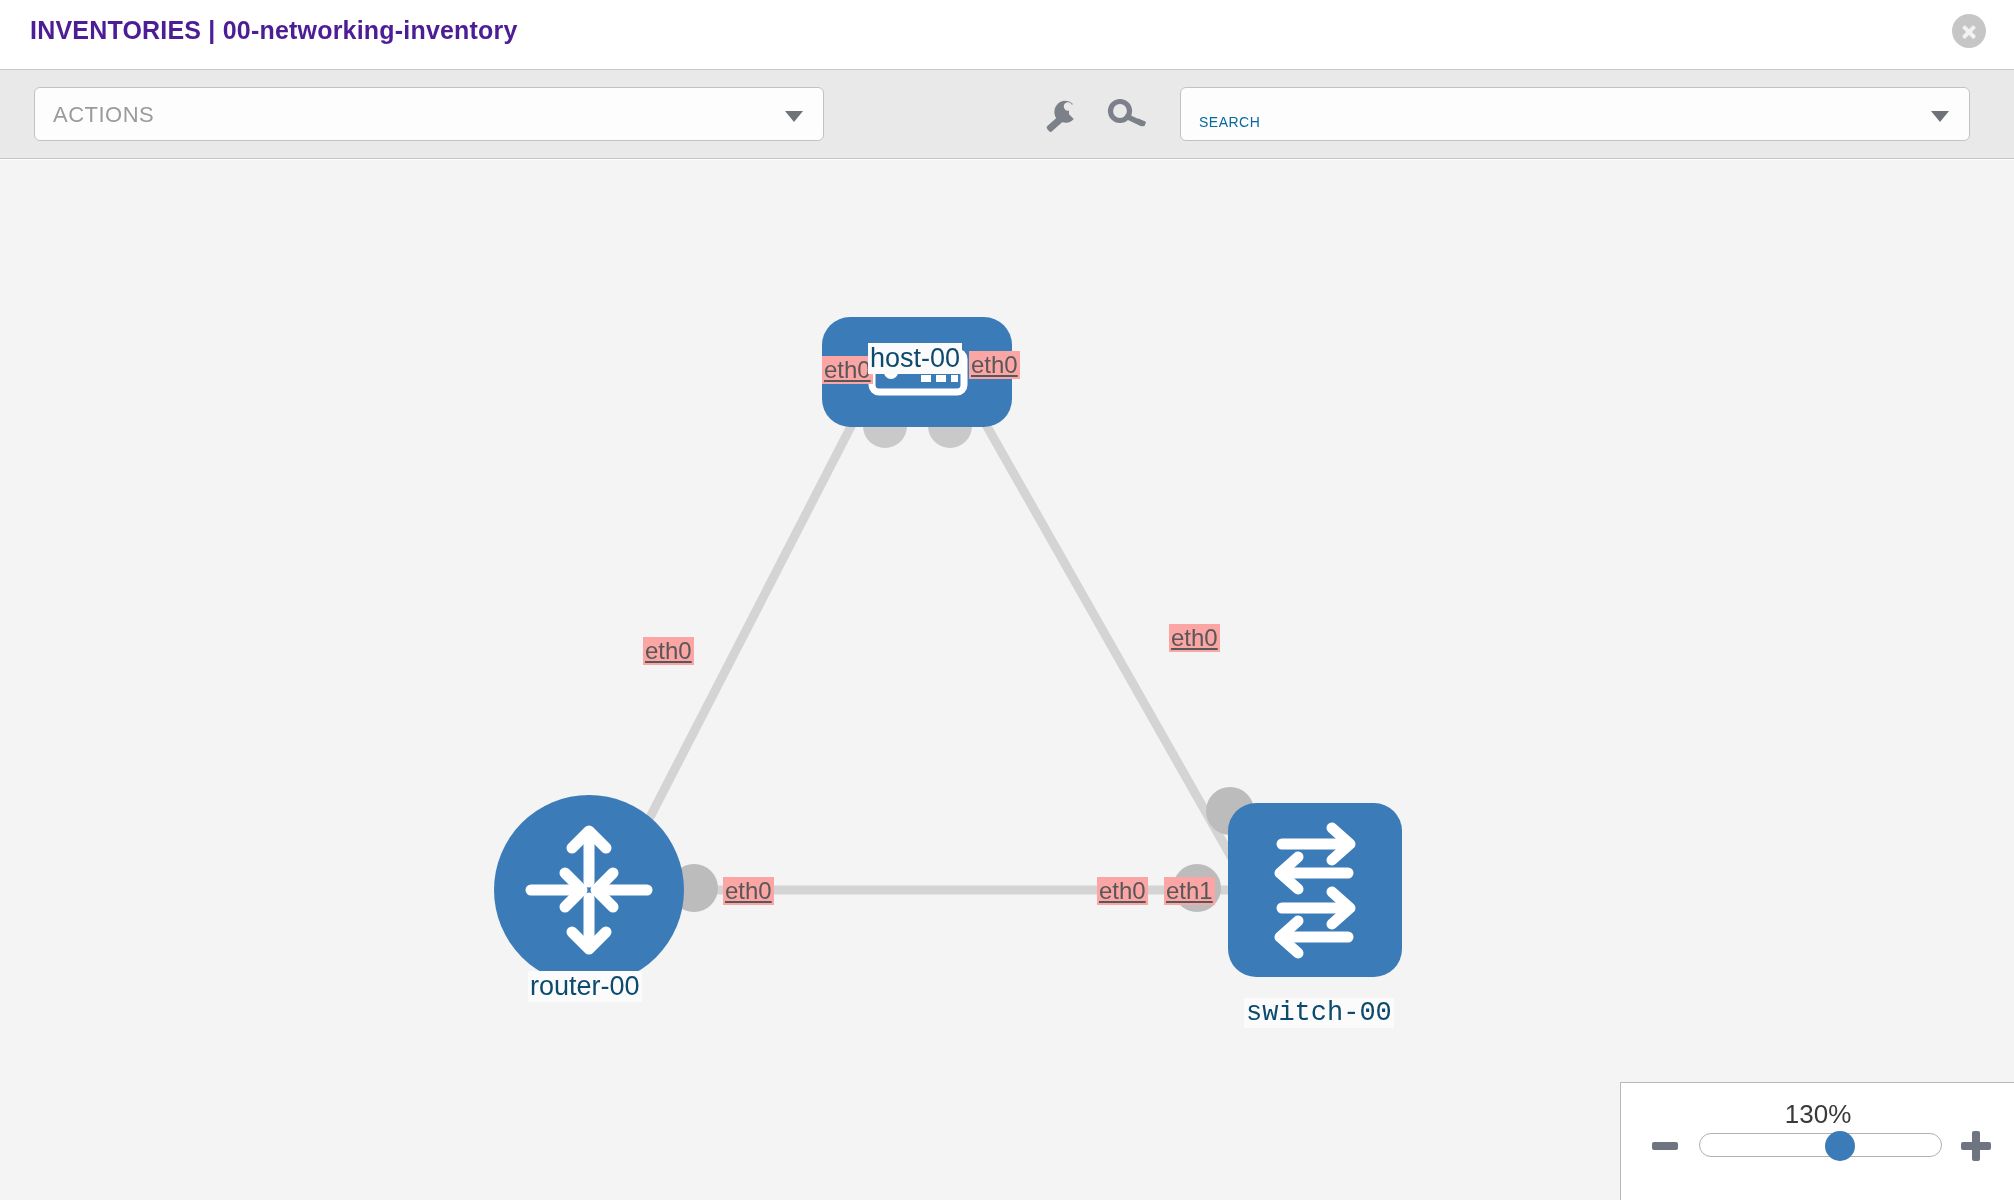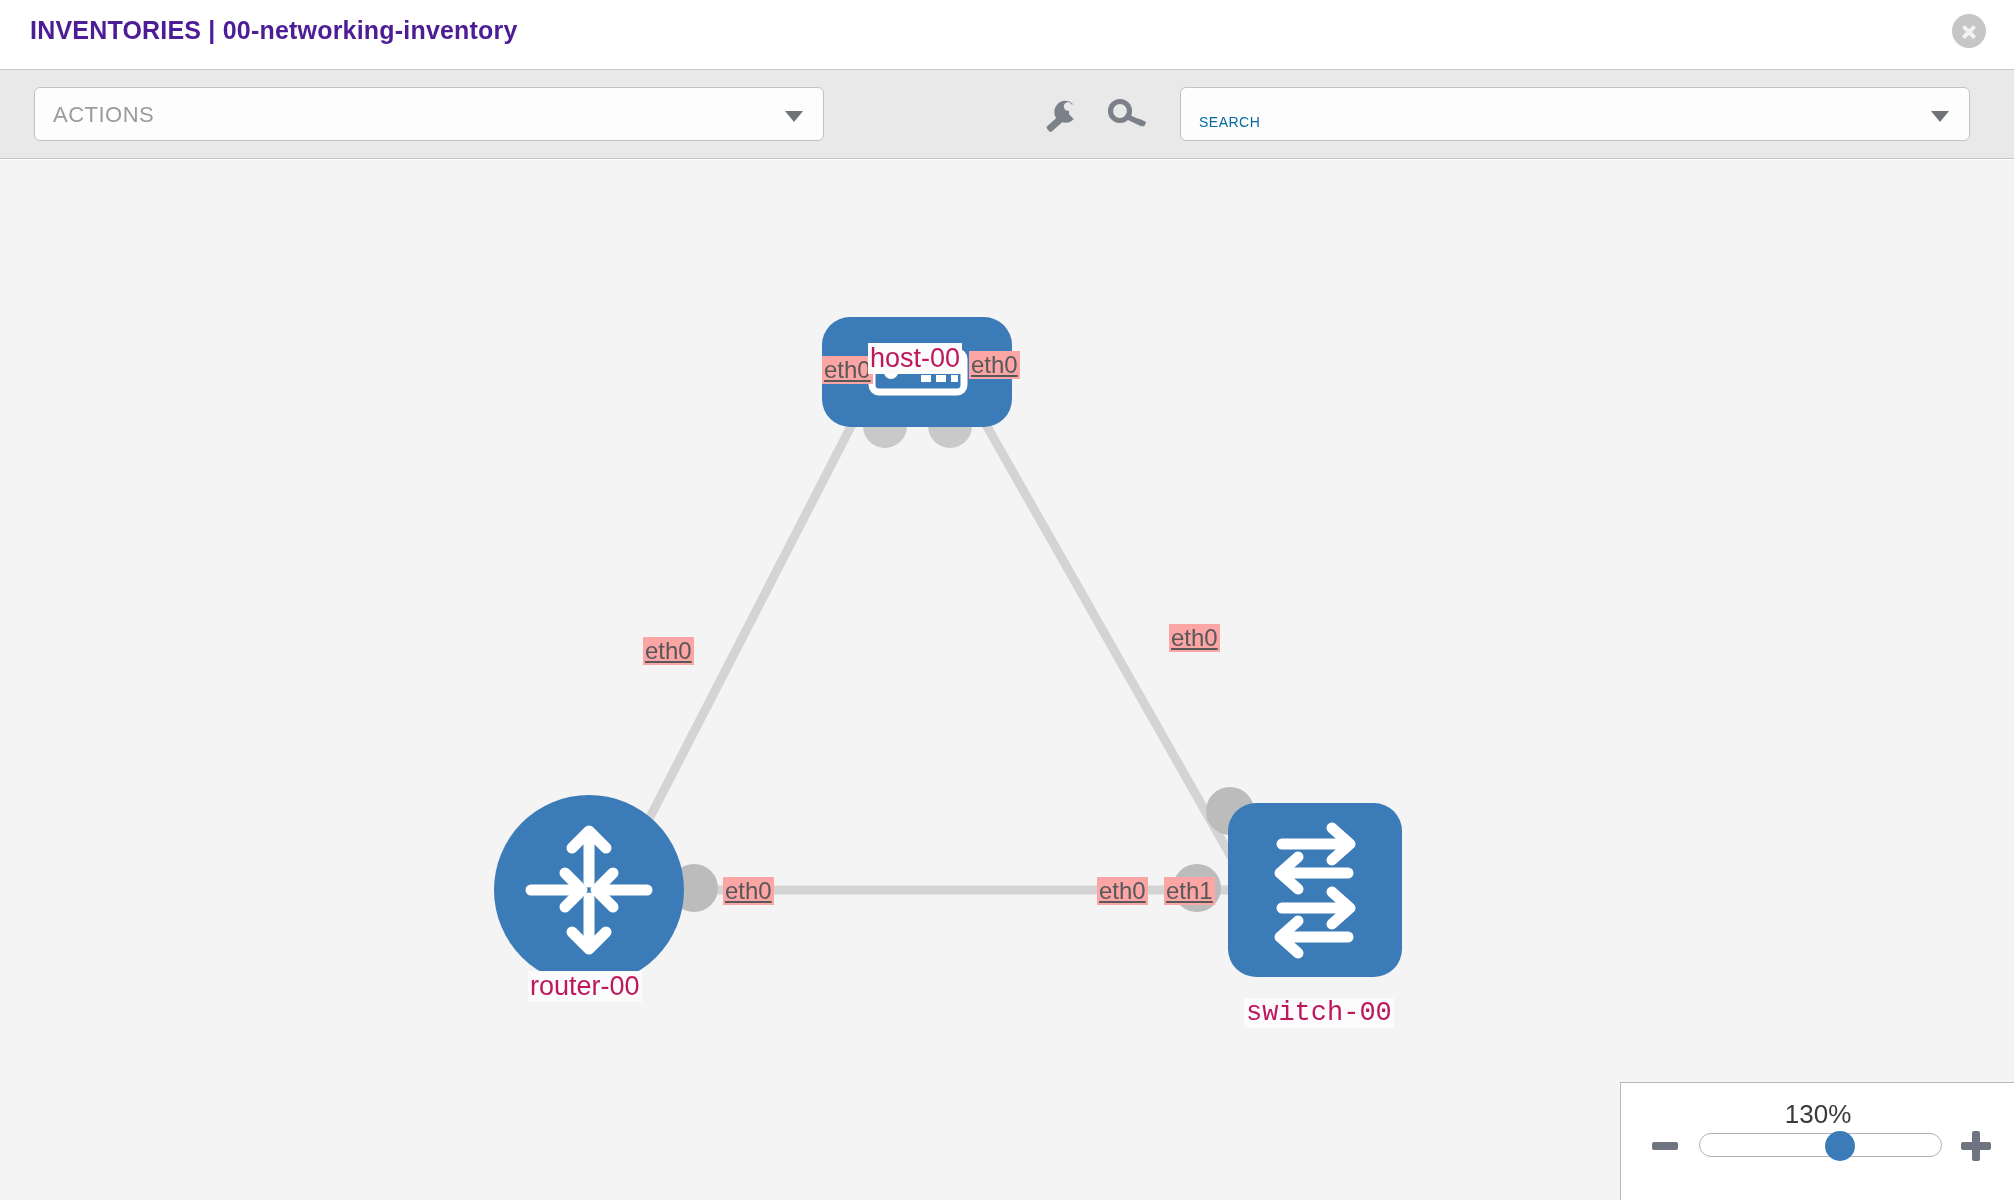--- a/index.html
+++ b/index.html
@@ -145,21 +145,21 @@
     position: absolute;
     left: 0; top: 0;
     width: 2014px;
     height: 1040px;
   }
 
   
   .node-label {
     position: absolute;
     font-size: 27px;
-    color: #be185d;
+    color: #0c4a6e;
     background: #fbfbfb;
     white-space: nowrap;
     padding: 0 2px;
   }
   .iface-label {
     position: absolute;
     font-size: 24px;
     color: #58585a;
     background: #fca5a5;
     white-space: nowrap;

